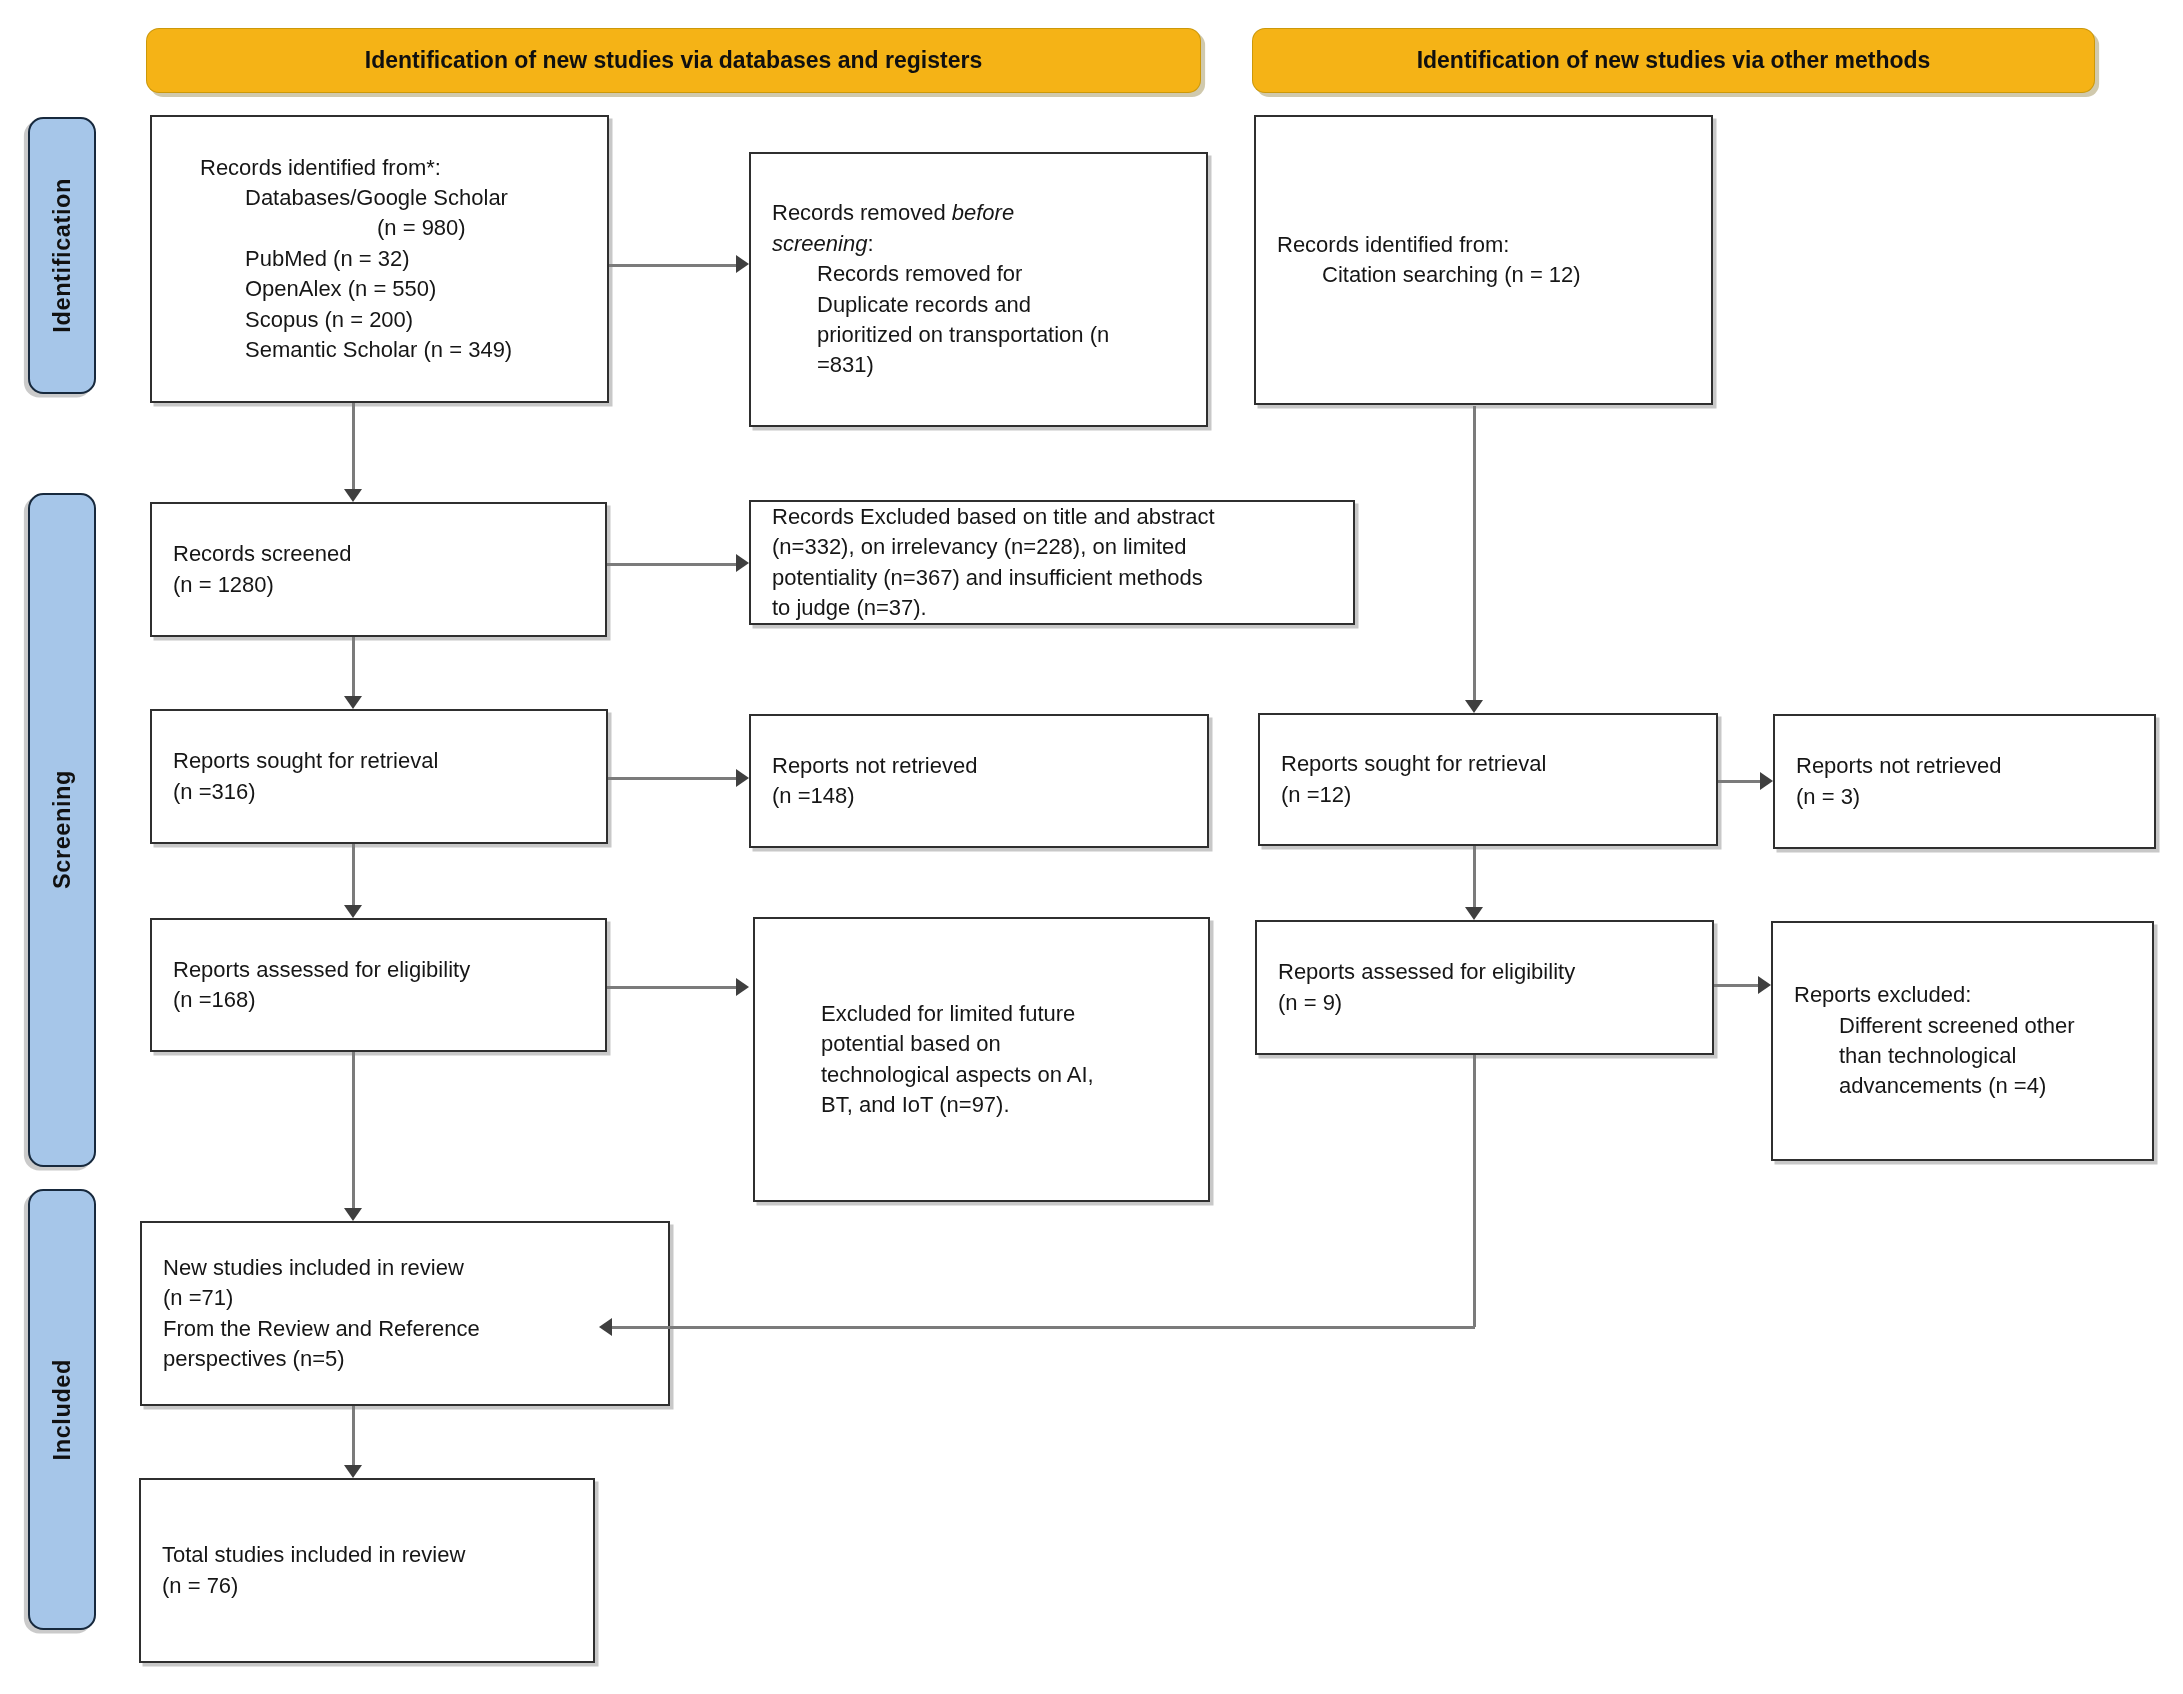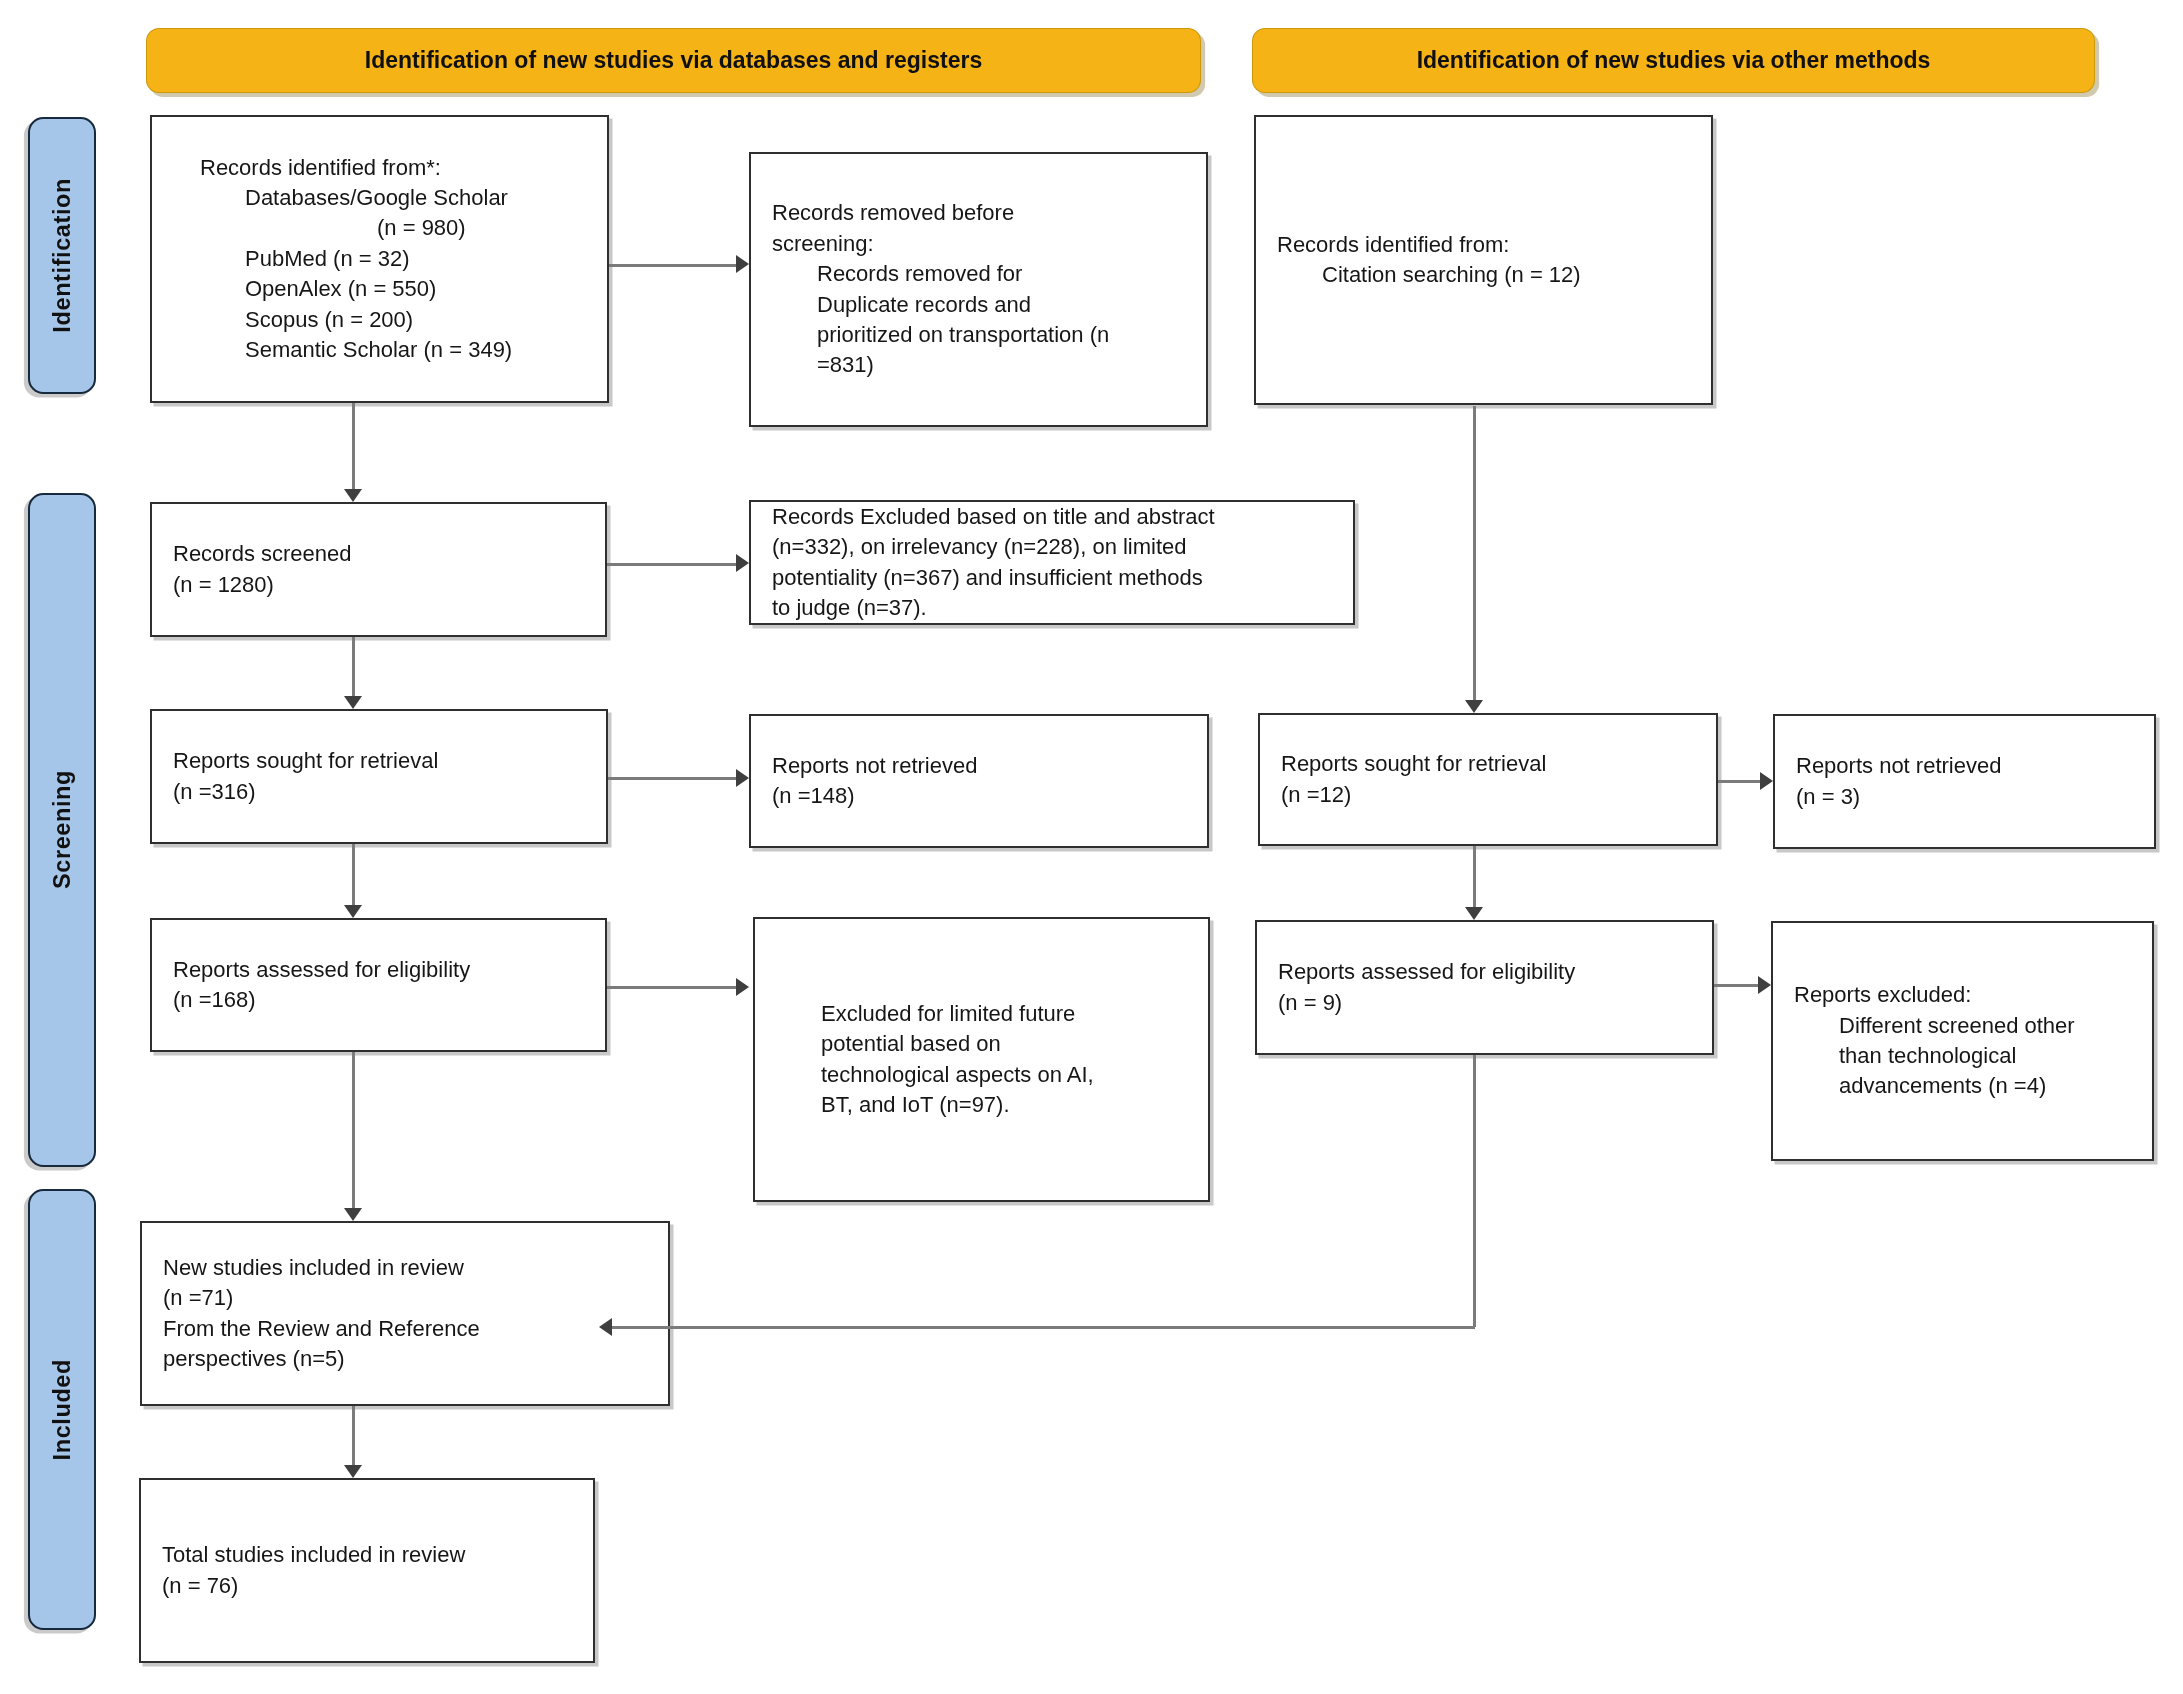--- a/index.html
+++ b/index.html
@@ -10,21 +10,21 @@
   .box{
     position:absolute;background:#fff;border:2.9px solid var(--border_dark,#2f2f2f);
     box-shadow:3.5px 3.5px 0 rgba(155,155,155,.55);
     box-sizing:border-box;padding:14px 21px;
     display:flex;flex-direction:column;justify-content:center;
     font-size:22px;line-height:1.38;
   }
   .line{white-space:nowrap;}
   .ind1{padding-left:45px;}
   .ind2{padding-left:177px;}
-  .italic{text-align:center;}
+  .italic{font-style:italic;text-align:center;}
   .banner{
     position:absolute;background:var(--banner_bg,#F5B316);
     border:1.8px solid rgba(170,130,0,.55);border-radius:13px;
     box-shadow:4.1px 4.1px 0 rgba(120,100,20,.35);
     display:flex;align-items:center;justify-content:center;
     font-weight:bold;font-size:23px;color:#101010;box-sizing:border-box;text-align:center;
   }
   .bar{
     position:absolute;left:28px;width:68px;background:var(--sidebar_bg,#A6C6E9);
     border:2.9px solid #17293d;border-radius:15.3px;

